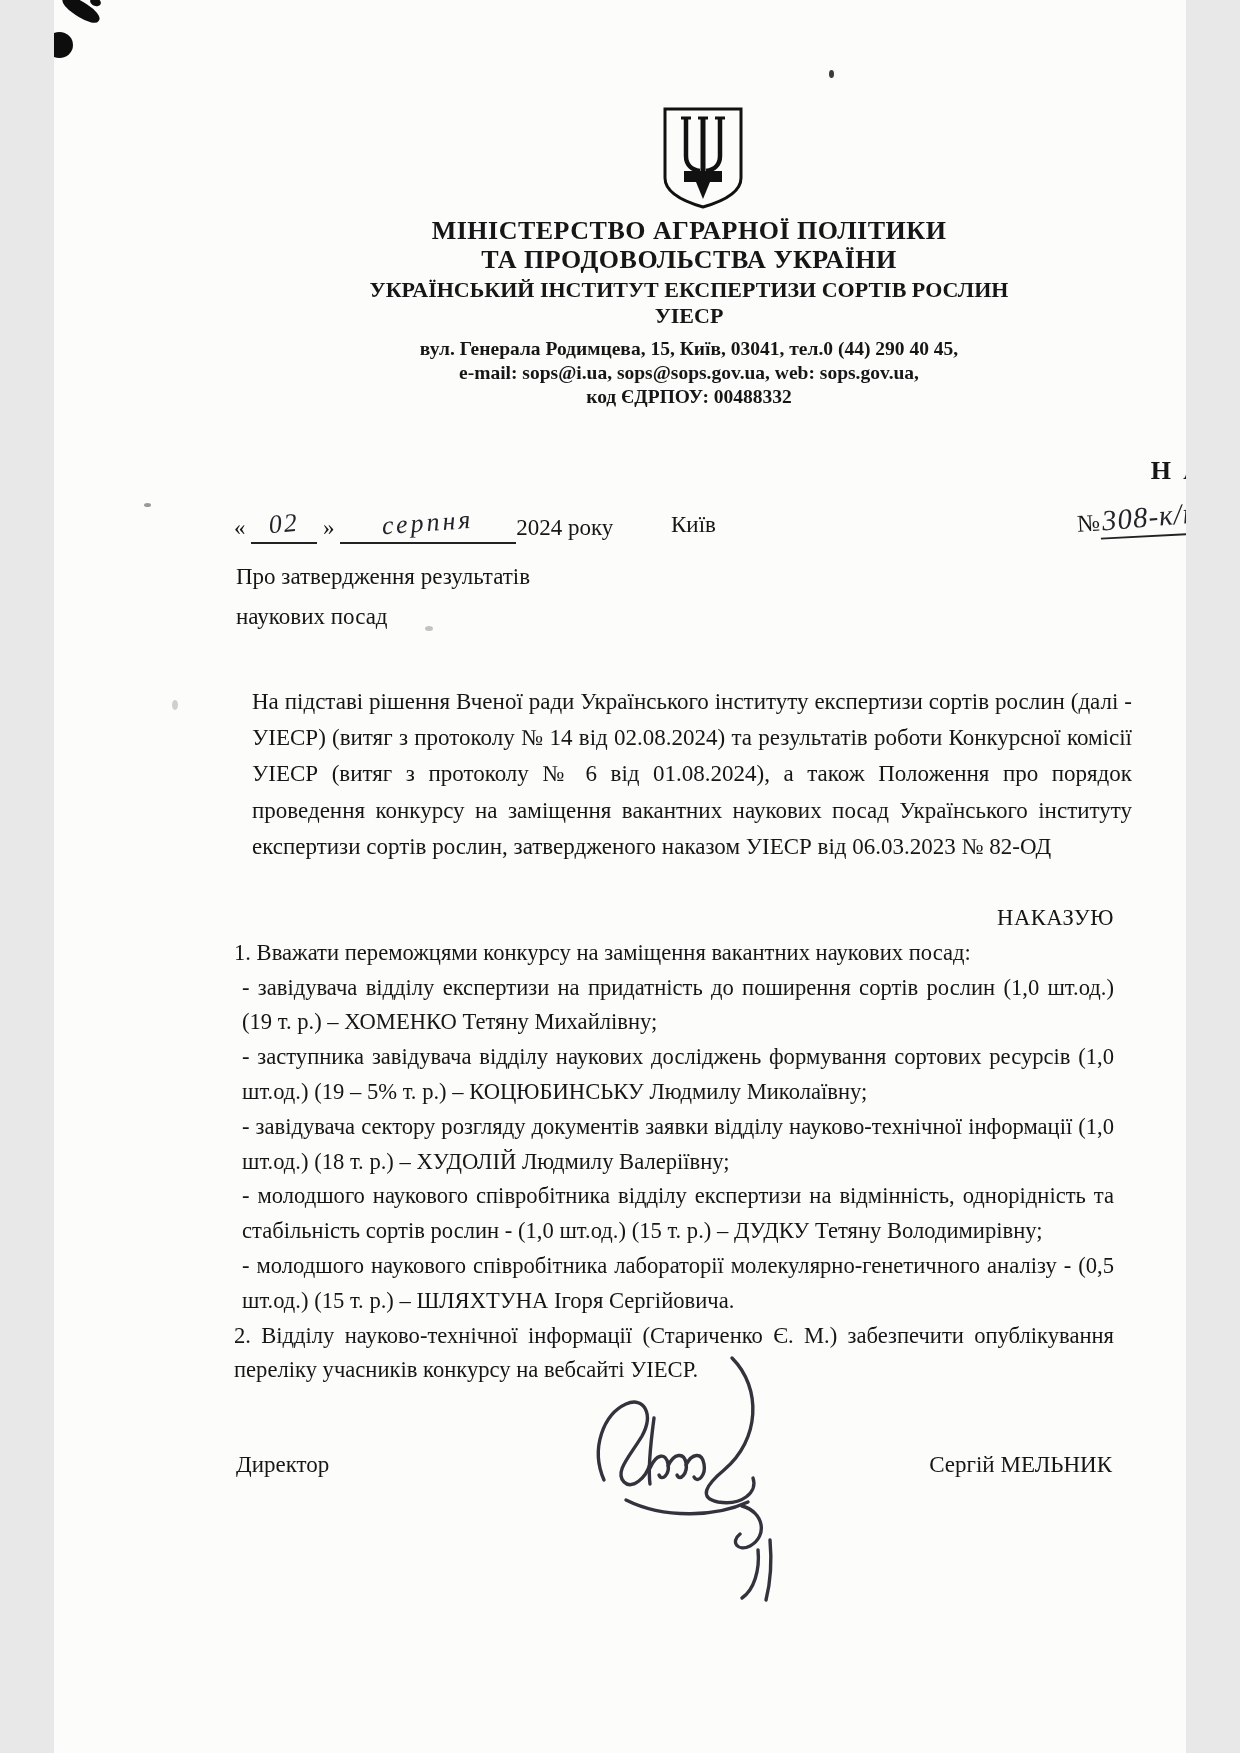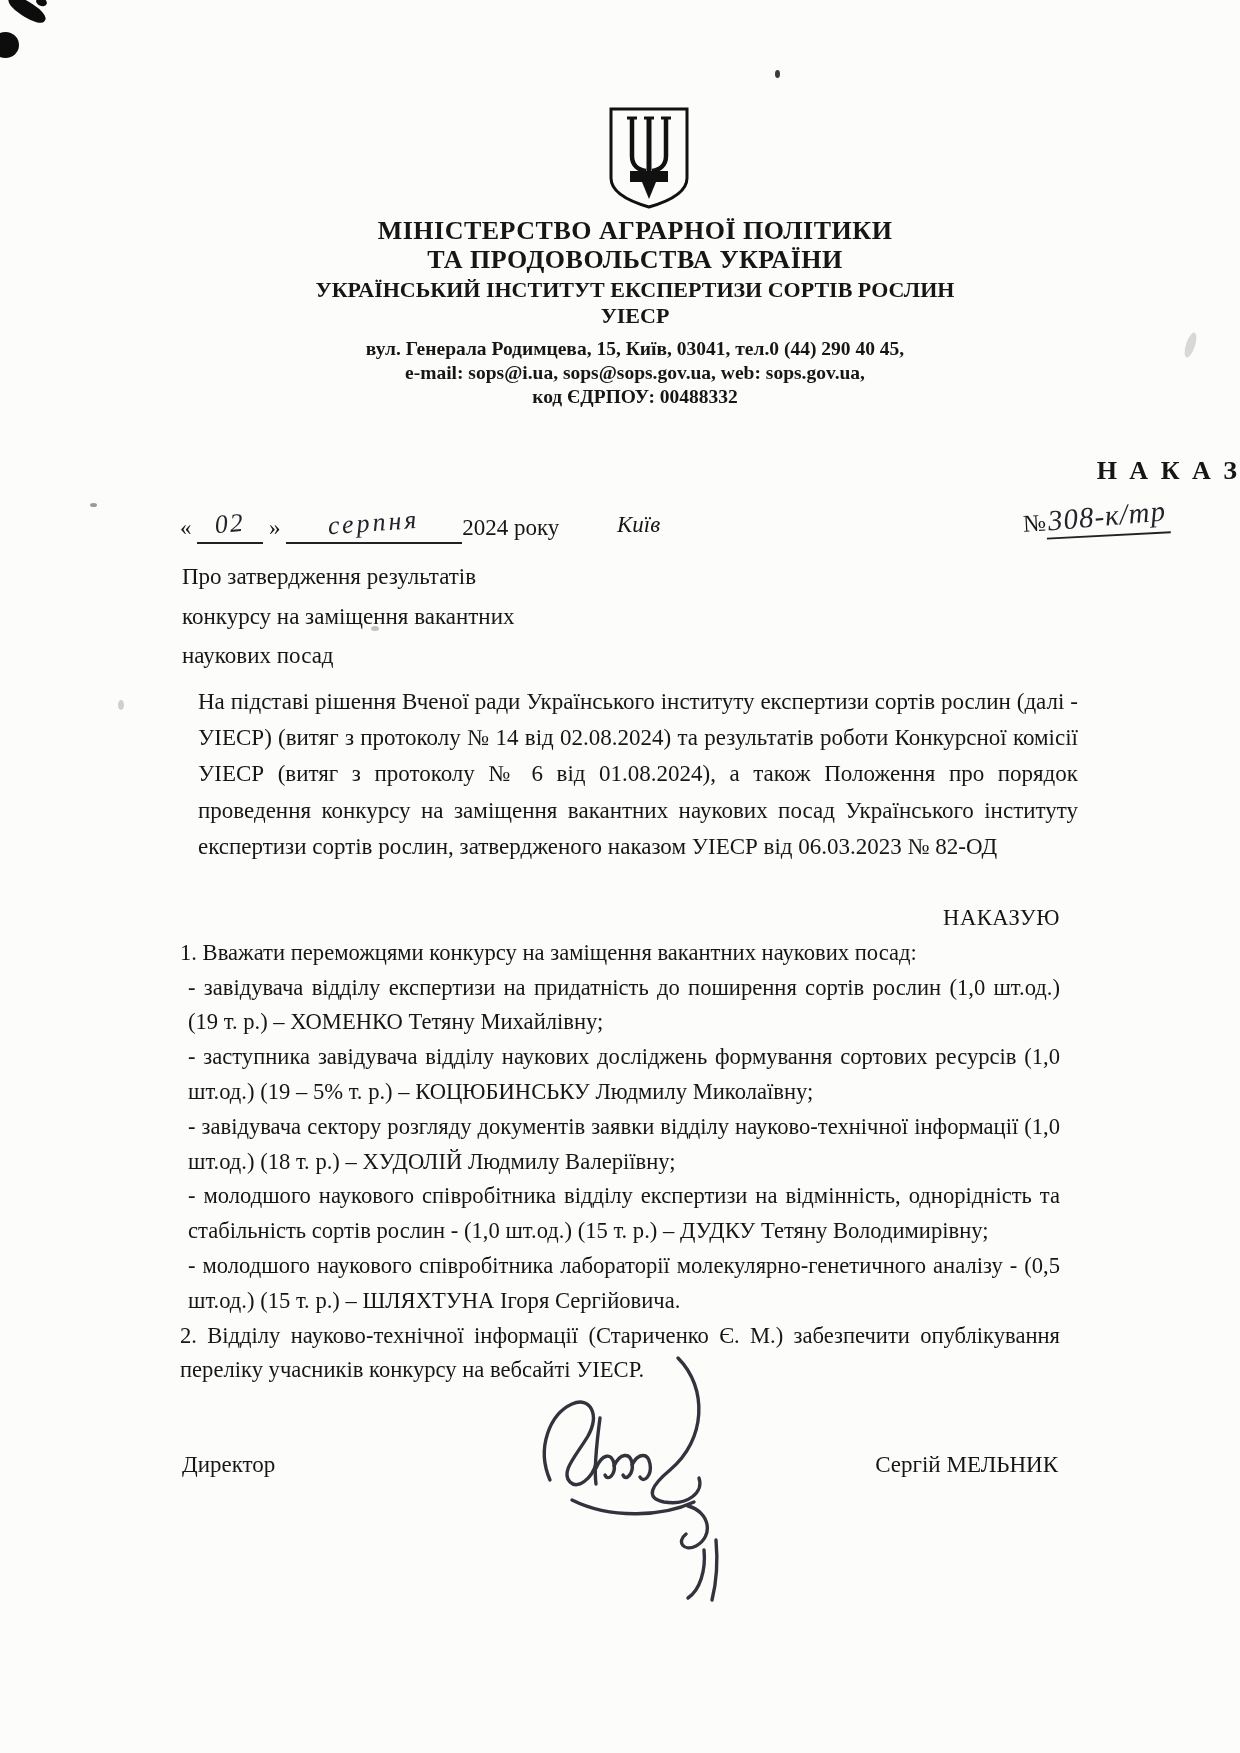--- a/index.html
+++ b/index.html
@@ -1,18 +1,18 @@
 <!DOCTYPE html>
 <html lang="uk"><head>
 <meta charset="utf-8">
 <style>
   html,body{margin:0;padding:0;background:#e8e8e8;}
   .page{
     position:relative;
-    width:1240px;height:1753px;
+    width:1132px;height:1753px;
     margin:0 auto;
     background:#fcfcfa;
     font-family:"Liberation Serif","DejaVu Serif",serif;
     color:#161616;
     overflow:hidden;
   }
   
   .letterhead{
     position:absolute;top:106px;left:15px;width:1240px;
     text-align:center;
@@ -32,21 +32,21 @@
   .date-left{position:absolute;left:0;top:6px;white-space:nowrap;}
   .blank{display:inline-block;border-bottom:2px solid #222;text-align:center;vertical-align:baseline;}
   .blank-day{width:66px;}
   .blank-month{width:176px;}
   .handwrite{
     font-style:italic;color:#23232b;display:inline-block;
     letter-spacing:2px;
   }
   .hw-day{transform:rotate(-5deg) translateY(-3px);font-size:26px;}
   .hw-month{transform:rotate(-4deg) translateY(-4px);font-size:26px;letter-spacing:3px;}
-  .date-city{position:absolute;left:437px;top:6px;font-style:italic;}
+  .date-city{position:absolute;left:437px;top:6px;}
   .number-group{position:absolute;left:843px;top:-4px;white-space:nowrap;transform:rotate(-3deg);}
   .number-label{font-size:24px;}
   .number-line{display:inline-block;border-bottom:2.5px solid #222;padding:0 4px 0 2px;min-width:118px;}
   .hw-number{font-size:29px;transform:rotate(-2deg) translateY(-2px);letter-spacing:1px;}
   
   .subject{position:absolute;top:557px;left:182px;font-size:23px;line-height:39.5px;font-family:Liberation Serif, serif;}
   
   .basis{
     position:absolute;top:684px;left:180px;width:880px;
     font-size:23px;line-height:36.2px;
@@ -124,21 +124,20 @@
       <span class="blank blank-month"><span class="handwrite hw-month">серпня</span></span><span>2024 року</span>
     </div>
     <div class="date-city">Київ</div>
     <div class="number-group">
       <span class="number-label">№</span><span class="number-line"><span class="handwrite hw-number">308-к/тр</span></span>
     </div>
   </div>
 
   <div class="subject">
     <div>Про затвердження результатів</div>
-    <div>конкурсу на заміщення вакантних</div>
     <div>наукових посад</div>
   </div>
 
   <div class="basis">На підставі рішення Вченої ради Українського інституту експертизи сортів рослин (далі - УІЕСР) (витяг з протоколу № 14 від 02.08.2024) та результатів роботи Конкурсної комісії УІЕСР (витяг з протоколу № 6 від 01.08.2024), а також Положення про порядок проведення конкурсу на заміщення вакантних наукових посад Українського інституту експертизи сортів рослин, затвердженого наказом УІЕСР від 06.03.2023 № 82-ОД</div>
 
   <div class="resolve">
     <p class="heading">НАКАЗУЮ</p>
     <p>1. Вважати переможцями конкурсу на заміщення вакантних наукових посад:</p>
     <p class="indent">- завідувача відділу експертизи на придатність до поширення сортів рослин (1,0 шт.од.) (19 т. р.) – ХОМЕНКО Тетяну Михайлівну;</p>
     <p class="indent">- заступника завідувача відділу наукових досліджень формування сортових ресурсів (1,0 шт.од.) (19 – 5% т. р.) – КОЦЮБИНСЬКУ Людмилу Миколаївну;</p>

